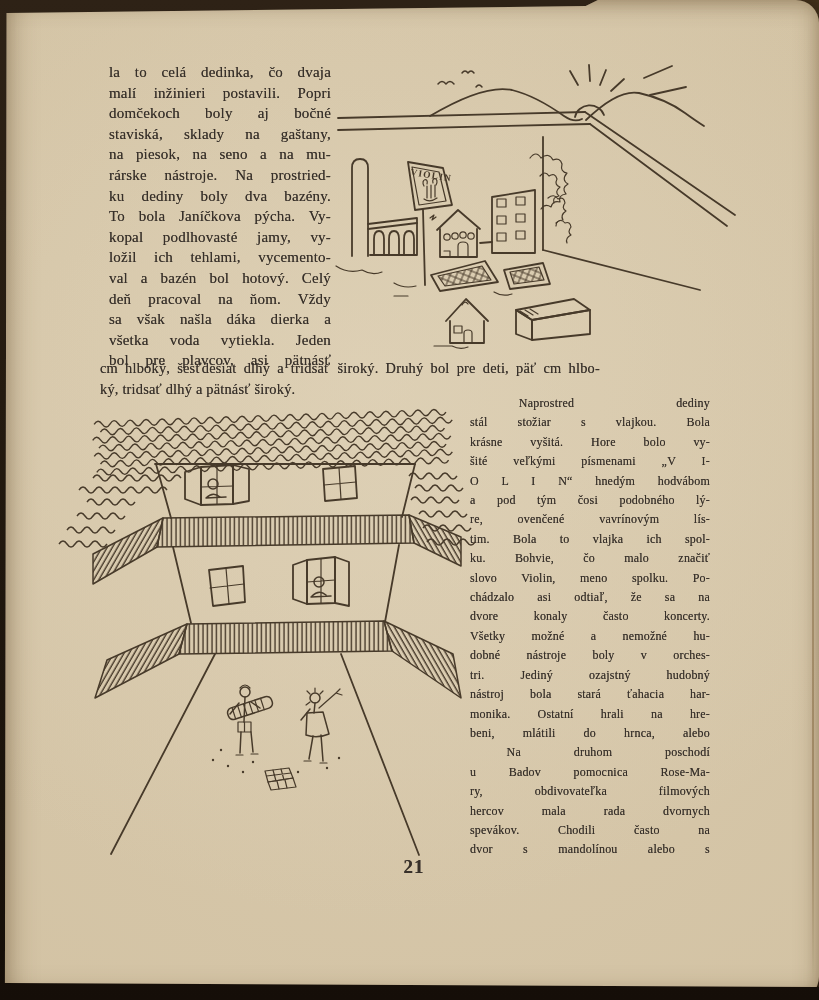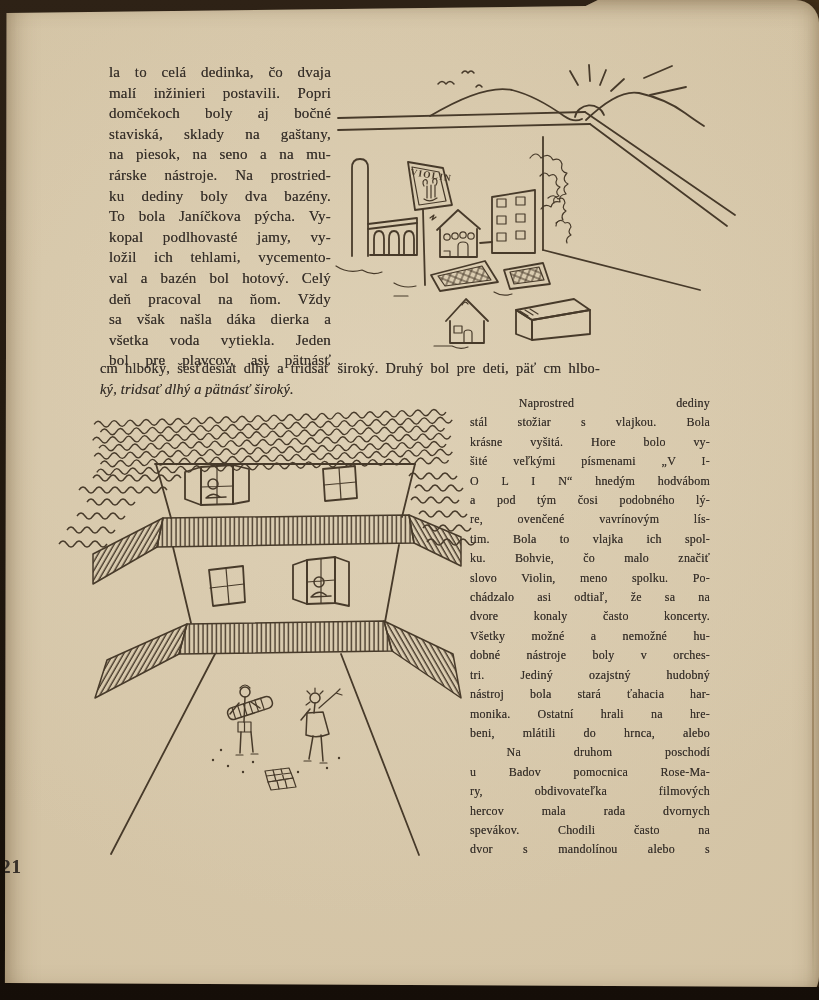--- a/index.html
+++ b/index.html
@@ -26,25 +26,25 @@
   }
   .page::after{ 
     content:"";position:absolute;top:205px;bottom:18px;right:5px;width:2px;
     background:linear-gradient(180deg,rgba(130,100,60,0) 0%,rgba(130,100,60,.45) 30%,rgba(130,100,60,.5) 80%,rgba(130,100,60,0) 100%);
   }
   .txt{
     position:absolute;color:#37302a;letter-spacing:.2px;
     text-shadow:0 0 .4px rgba(55,48,42,.7);
   }
   .jl{white-space:pre-line;text-align:justify;text-align-last:justify;}
-  .ll{white-space:pre-line;text-align:right;text-align-last:left;font-style:italic;}
+  .ll{white-space:pre-line;text-align:right;text-align-last:left;}
   .left-col{left:109px;top:62px;width:222px;font-size:15px;line-height:20.6px;}
   .full-block{left:100px;top:358px;width:500px;font-size:14.4px;line-height:21px;}
   .right-col{left:470px;top:394px;width:240px;font-size:12px;line-height:19.4px;}
-  .pgnum{left:1px;top:856px;width:796px;font-size:19px;font-weight:700;letter-spacing:1px;}
+  .pgnum{left:16px;top:856px;width:796px;text-align:center;font-size:19px;font-weight:700;letter-spacing:1px;}
   svg{position:absolute;overflow:visible;}
   .ink{stroke:#473a2a;fill:none;stroke-linecap:round;stroke-linejoin:round;}
   .w18{stroke-width:1.8;} .w15{stroke-width:1.5;} .w12{stroke-width:1.2;}
   .flag-text{fill:#473a2a;font-family:"Liberation Serif","DejaVu Serif",serif;
     font-size:9.5px;font-weight:700;letter-spacing:1.2px;}
 </style>
 </head>
 <body>
 
 <div class="page">

